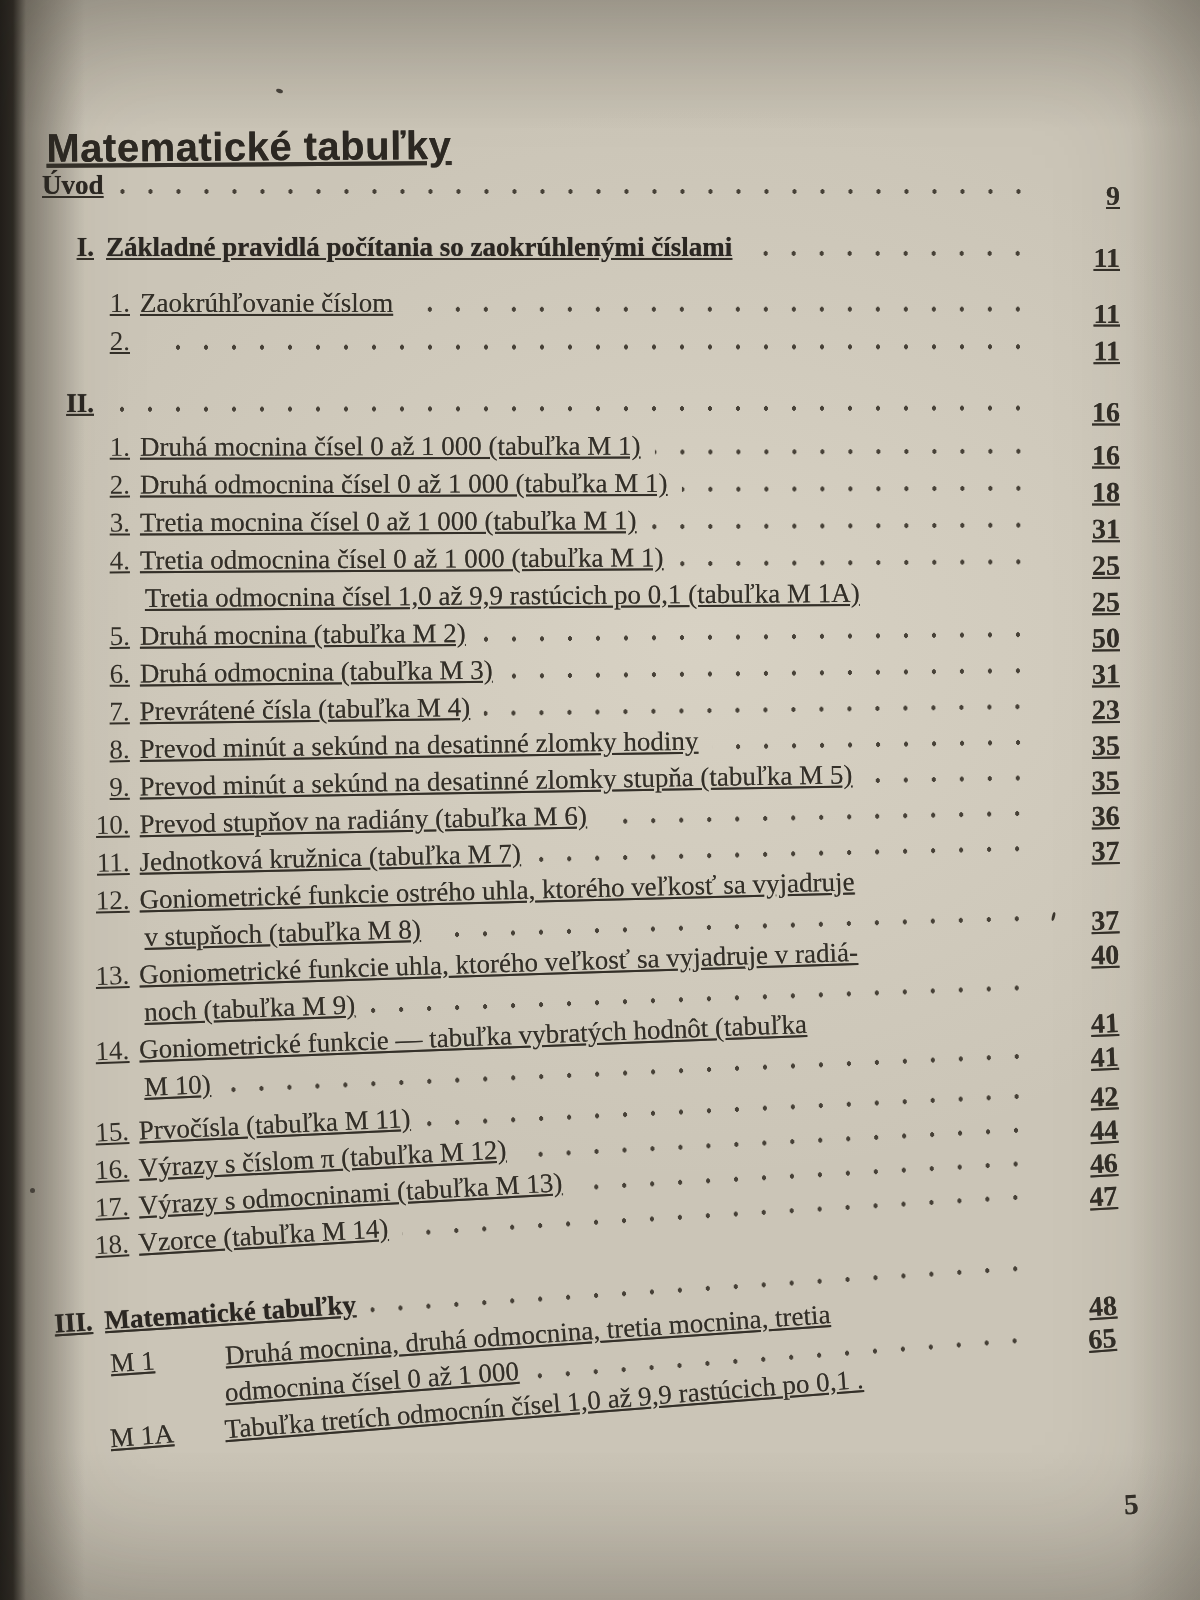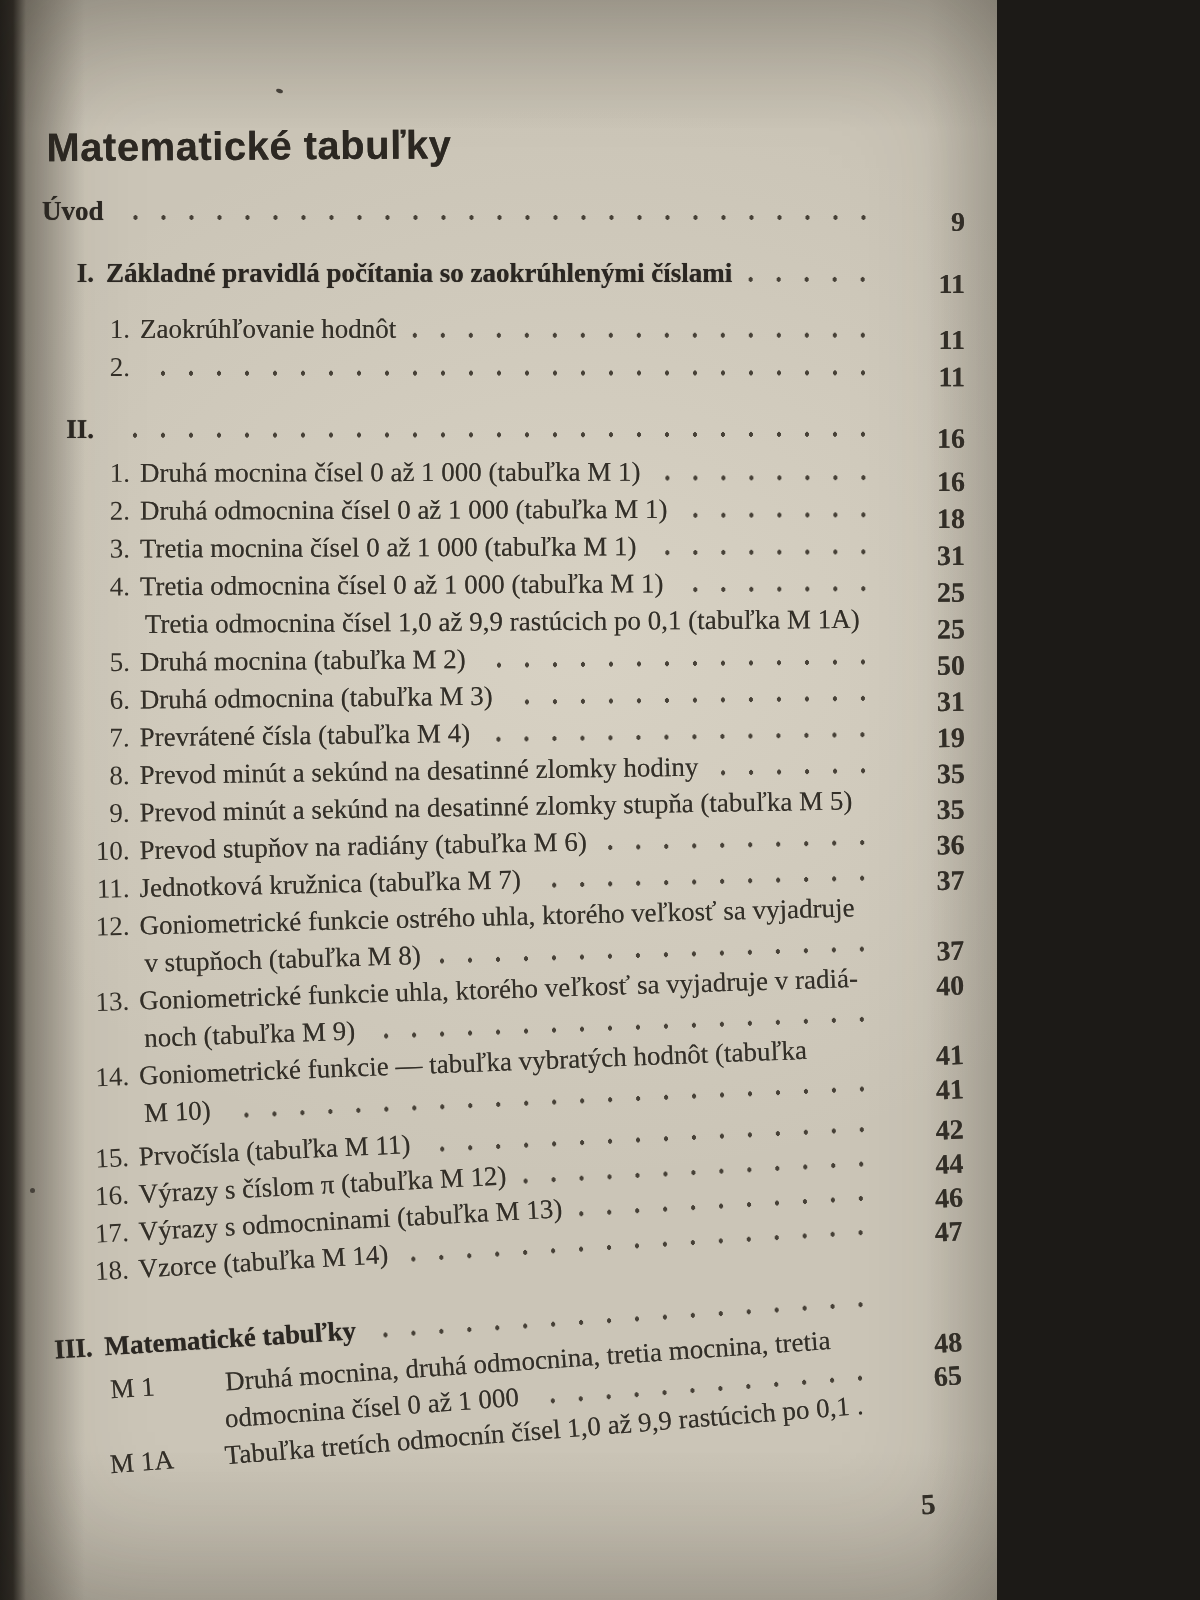--- a/index.html
+++ b/index.html
@@ -1,44 +1,44 @@
 <!DOCTYPE html>
 <html><head>
 <meta charset="utf-8">
 <style>
   html,body{margin:0;padding:0;background:#1c1a17;}
   .photo{
     position:relative;
-    width:997px;height:1600px;
+    width:1200px;height:1600px;
     overflow:hidden;
     font-family:"Liberation Serif", serif;
     color:#332f28;
     background-color:#cbc5b7;
     background-image:
       linear-gradient(90deg, #211e1a 0px, #2e2a24 13px, rgba(80,74,64,.50) 26px, rgba(80,74,64,0) 85px),
       linear-gradient(180deg, rgba(60,55,45,.20) 0px, rgba(60,55,45,0) 130px),
       linear-gradient(270deg, rgba(60,54,44,.14) 0px, rgba(60,54,44,0) 70px),
       linear-gradient(0deg, rgba(70,64,54,.16) 0px, rgba(70,64,54,0) 150px),
       radial-gradient(ellipse 950px 750px at 58% 40%, rgba(226,220,206,.55), rgba(226,220,206,0) 72%);
     box-shadow: inset 0 0 140px rgba(40,35,28,.28);
+    text-decoration: underline;
   }
   .title{
     margin:0;
     padding:122px 0 0 46px;
     font-family:"Liberation Sans", sans-serif;
     font-weight:bold;
     font-size:40px;
     letter-spacing:.5px;
     color:#2c2822;
     transform:rotate(-.4deg);
     text-shadow:0 0 .6px rgba(44,40,34,.8);
   }
   .toc{
-    margin-top:26px;
-    padding-right:32px;
+    padding-right:80px;
   }
   .row{
     display:flex;
     align-items:baseline;
     height:38px;
     line-height:36px;
     font-size:27px;
     transform-origin:0 100%;
     white-space:nowrap;
   }
@@ -110,21 +110,21 @@
         <span class="pg">9</span>
       </div>
       <div class="row t-roman g-lg bold" style="transform: rotate(-0.005deg);">
         <span class="n">I.</span>
         <span class="t">Základné pravidlá počítania so zaokrúhlenými číslami</span>
         <span class="leader"></span>
         <span class="pg">11</span>
       </div>
       <div class="row t-item g-md" style="transform: rotate(-0.02deg);">
         <span class="n">1.</span>
-        <span class="t">Zaokrúhľovanie hodnôt</span>
+        <span class="t">Zaokrúhľovanie číslom</span>
         <span class="leader"></span>
         <span class="pg">11</span>
       </div>
       <div class="row t-item" style="transform: rotate(-0.045deg);">
         <span class="n">2.</span>
         <span class="leader"></span>
         <span class="pg">11</span>
       </div>
       <div class="row t-roman g-lg bold" style="transform: rotate(-0.08deg);">
         <span class="n">II.</span>
@@ -169,21 +169,21 @@
       <div class="row t-item" style="transform: rotate(-0.605deg);">
         <span class="n">6.</span>
         <span class="t">Druhá odmocnina (tabuľka M 3)</span>
         <span class="leader"></span>
         <span class="pg">31</span>
       </div>
       <div class="row t-item" style="transform: rotate(-0.72deg);">
         <span class="n">7.</span>
         <span class="t">Prevrátené čísla (tabuľka M 4)</span>
         <span class="leader"></span>
-        <span class="pg">19</span>
+        <span class="pg">23</span>
       </div>
       <div class="row t-item" style="transform: rotate(-0.845deg);">
         <span class="n">8.</span>
         <span class="t">Prevod minút a sekúnd na desatinné zlomky hodiny</span>
         <span class="leader"></span>
         <span class="pg">35</span>
       </div>
       <div class="row t-item" style="transform: rotate(-0.98deg);">
         <span class="n">9.</span>
         <span class="t">Prevod minút a sekúnd na desatinné zlomky stupňa (tabuľka M 5)</span>

